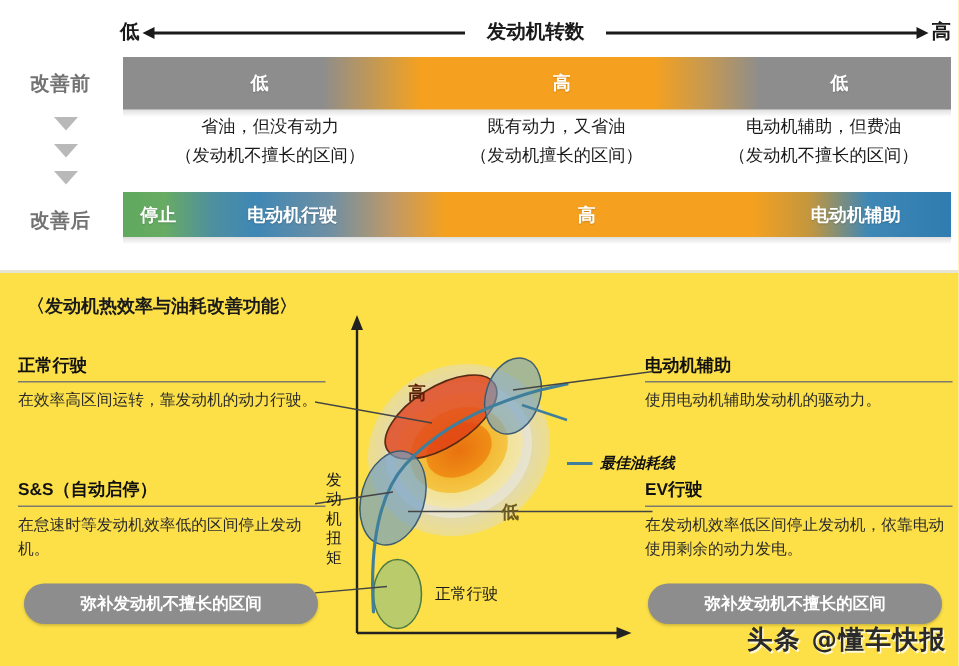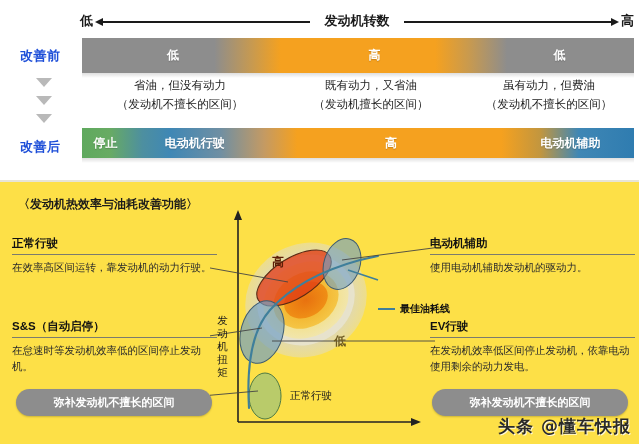--- a/index.html
+++ b/index.html
@@ -48,21 +48,21 @@
     background: #1a1a1a;
   }
   .axis-arrow-r::after {
     content: ""; position: absolute; right: -7px; top: -3px;
     border-top: 4px solid transparent; border-bottom: 4px solid transparent;
     border-left: 8px solid #1a1a1a;
   }
 
   .row-label {
     position: absolute; left: 20px;
-    font-size: 13px; font-weight: bold; color: #1d4ed8; letter-spacing: 0.5px;
+    font-size: 13px; font-weight: bold; color: #737373; letter-spacing: 0.5px;
   }
   .row-label.before { top: 47px; }
   .row-label.after  { top: 138px; }
 
   .bar {
     position: absolute; left: 82px; width: 552px; height: 35px;
   }
   .bar.before { top: 38px; }
   .bar.after  { top: 128px; height: 30px; }
 
@@ -153,21 +153,21 @@
   }
   .pill.left  { left: 16px;  top: 207px; }
   .pill.right { left: 432px; top: 207px; }
 
   .chart-area {
     position: absolute; left: 210px; top: 26px; width: 225px; height: 232px;
   }
   .legend-line {
     position: absolute; left: 168px; top: 94px;
     display: flex; align-items: center; gap: 5px;
-    font-size: 10px; font-weight: bold; color: #111; white-space: nowrap;
+    font-size: 10px; font-weight: bold; color: #111; white-space: nowrap; font-style: italic;
   }
   .legend-swatch {
     width: 17px; height: 2px; background: #3f7f9b; display: inline-block;
   }
   .lbl-high {
     position: absolute; left: 62px; top: 46px;
     font-size: 12px; font-weight: bold; color: #5c1d06;
   }
   .lbl-low {
     position: absolute; left: 124px; top: 125px;
@@ -224,21 +224,21 @@
     <div class="desc-row">
       <div class="desc-cell c1">
         <div>省油，但没有动力</div>
         <div>（发动机不擅长的区间）</div>
       </div>
       <div class="desc-cell c2">
         <div>既有动力，又省油</div>
         <div>（发动机擅长的区间）</div>
       </div>
       <div class="desc-cell c3">
-        <div>虽有动力，但费油</div>
+        <div>电动机辅助，但费油</div>
         <div>（发动机不擅长的区间）</div>
       </div>
     </div>
 
     <div class="row-label after">改善后</div>
 
     <div class="bar after">
       <div class="bar-after-grad"></div>
       <div class="bar-seg" style="left:1%;width:12%;justify-content:flex-start;padding-left:6px;">停止</div>
       <div class="bar-seg" style="left:13%;width:20%;justify-content:flex-start;margin-left:11px;">电动机行驶</div>

